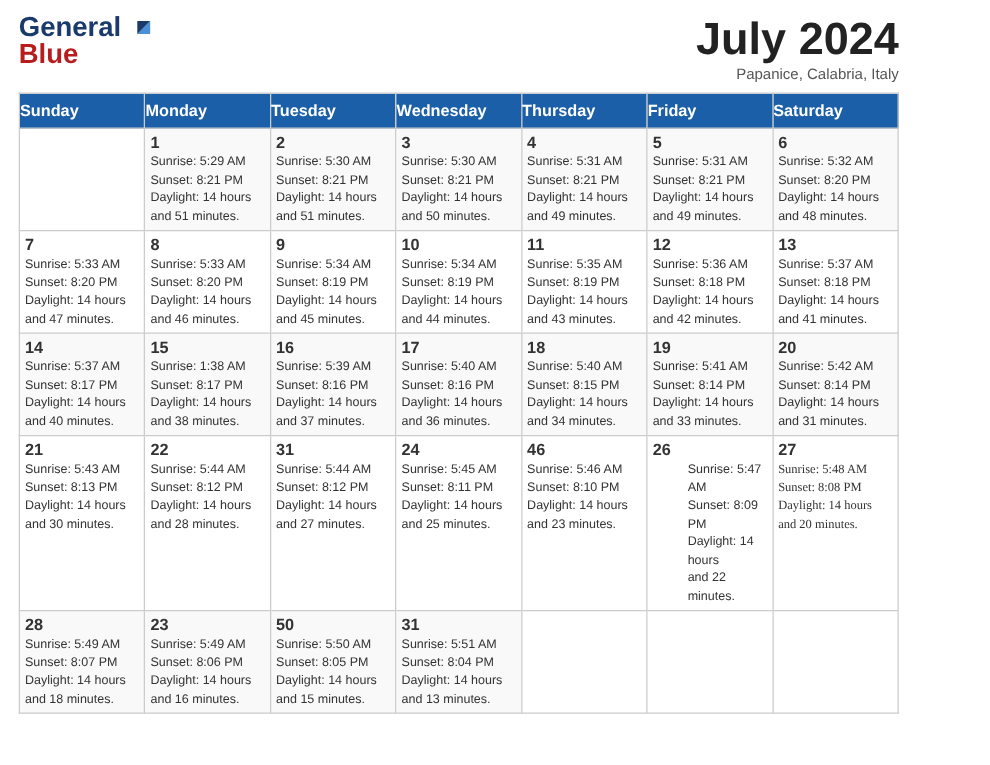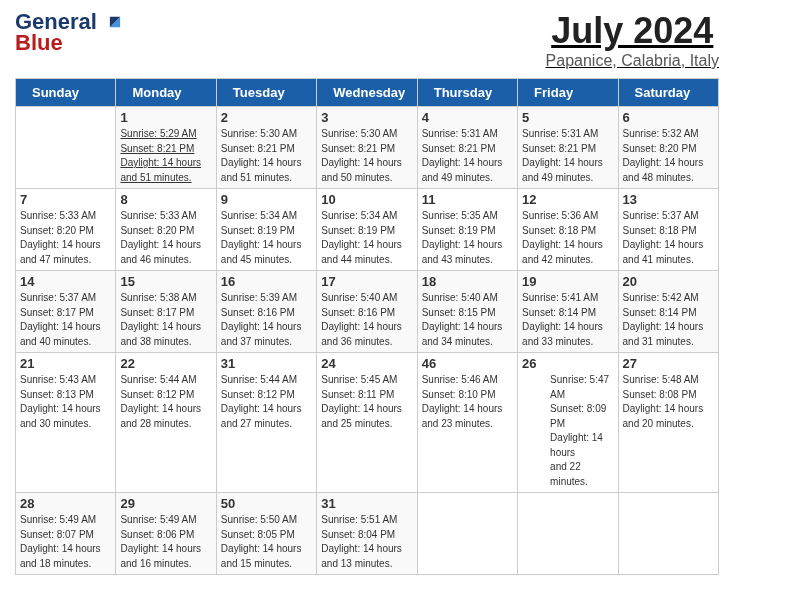--- a/index.html
+++ b/index.html
@@ -33,43 +33,42 @@
     .logo-text span {
       color: #4a90d9;
     }
     .logo-icon {
       width: 28px;
       height: 28px;
       margin-left: 2px;
       margin-top: -2px;
     }
     .title-area {
-      text-align: center;
-      text-decoration: underline;
+      text-align: right;
     }
     .month-title {
       font-size: 36px;
       font-weight: bold;
       color: #222;
     }
     .location {
-      font-size: 16px;
+      font-size: 12px;
       color: #555;
     }
     table {
       width: 100%;
       border-collapse: collapse;
       table-layout: fixed;
     }
     thead tr th {
       background-color: #1a5fa8;
       color: #fff;
       font-size: 13px;
       font-weight: bold;
-      padding: 6px 16px;
+      padding: 6px 0;
       text-align: left;
       border: 1px solid #ccc;
     }
     tbody tr td {
       vertical-align: top;
       border: 1px solid #ccc;
       padding: 3px 4px;
       font-size: 10.5px;
       color: #333;
       height: 78px;
@@ -130,21 +129,21 @@
           <th>Thursday</th>
           <th>Friday</th>
           <th>Saturday</th>
         </tr>
     </thead>
     <tbody id="calendar-body">
     <tr>
           <td class="empty-cell"></td>
           <td>
             <span class="day-number">1</span>
-            <div class="day-info" style="white-space: pre-line; text-decoration: underline;">Sunrise: 5:29 AM
+            <div class="day-info" style="white-space: pre-line;">Sunrise: 5:29 AM
 Sunset: 8:21 PM
 Daylight: 14 hours
 and 51 minutes.</div>
           </td>
           <td>
             <span class="day-number">2</span>
             <div class="day-info" style="white-space: pre-line;">Sunrise: 5:30 AM
 Sunset: 8:21 PM
 Daylight: 14 hours
 and 51 minutes.</div>
@@ -232,21 +231,21 @@
         <tr>
           <td>
             <span class="day-number">14</span>
             <div class="day-info" style="white-space: pre-line;">Sunrise: 5:37 AM
 Sunset: 8:17 PM
 Daylight: 14 hours
 and 40 minutes.</div>
           </td>
           <td>
             <span class="day-number">15</span>
-            <div class="day-info" style="white-space: pre-line;">Sunrise: 5:38 AM
+            <div class="day-info" style="white-space: pre-line;">Sunrise: 1:38 AM
 Sunset: 8:17 PM
 Daylight: 14 hours
 and 38 minutes.</div>
           </td>
           <td>
             <span class="day-number">16</span>
             <div class="day-info" style="white-space: pre-line;">Sunrise: 5:39 AM
 Sunset: 8:16 PM
 Daylight: 14 hours
 and 37 minutes.</div>
@@ -318,36 +317,36 @@
           </td>
           <td>
             <span class="day-number">26</span>
             <div class="day-info" style="white-space: pre-line; margin-left: 28px;">Sunrise: 5:47 AM
 Sunset: 8:09 PM
 Daylight: 14 hours
 and 22 minutes.</div>
           </td>
           <td>
             <span class="day-number">27</span>
-            <div class="day-info" style="white-space: pre-line;">Sunrise: 5:48 AM
+            <div class="day-info" style="white-space: pre-line; font-family: Liberation Serif, serif;">Sunrise: 5:48 AM
 Sunset: 8:08 PM
 Daylight: 14 hours
 and 20 minutes.</div>
           </td>
         </tr>
         <tr>
           <td>
             <span class="day-number">28</span>
             <div class="day-info" style="white-space: pre-line;">Sunrise: 5:49 AM
 Sunset: 8:07 PM
 Daylight: 14 hours
 and 18 minutes.</div>
           </td>
           <td>
-            <span class="day-number">29</span>
+            <span class="day-number">23</span>
             <div class="day-info" style="white-space: pre-line;">Sunrise: 5:49 AM
 Sunset: 8:06 PM
 Daylight: 14 hours
 and 16 minutes.</div>
           </td>
           <td>
             <span class="day-number">50</span>
             <div class="day-info" style="white-space: pre-line;">Sunrise: 5:50 AM
 Sunset: 8:05 PM
 Daylight: 14 hours

